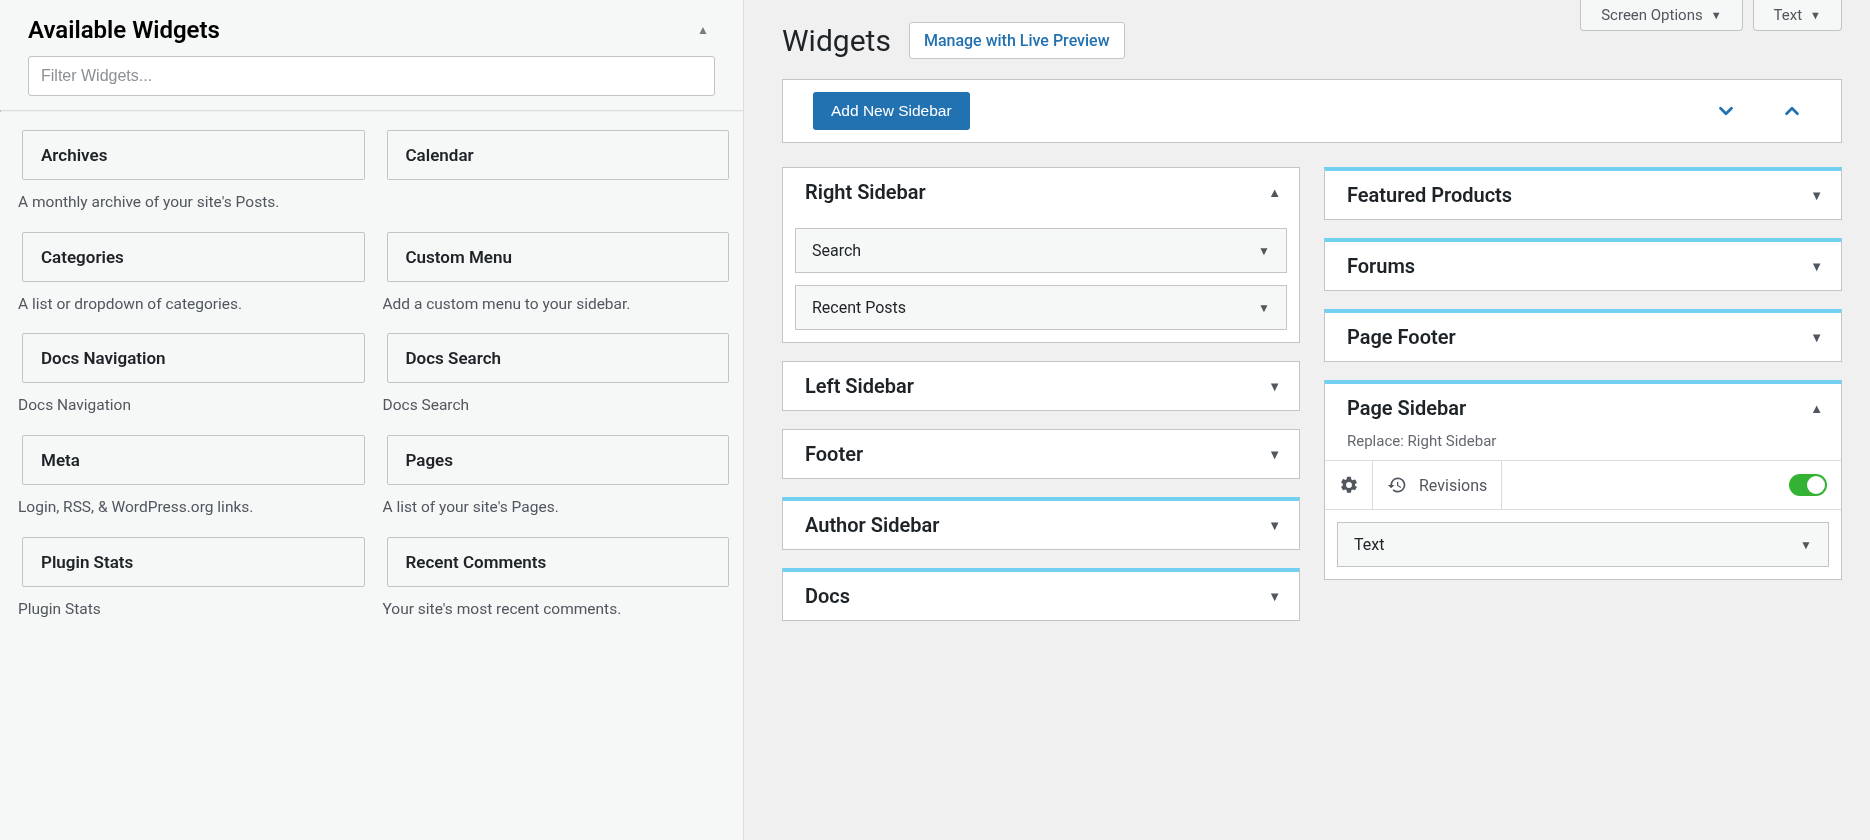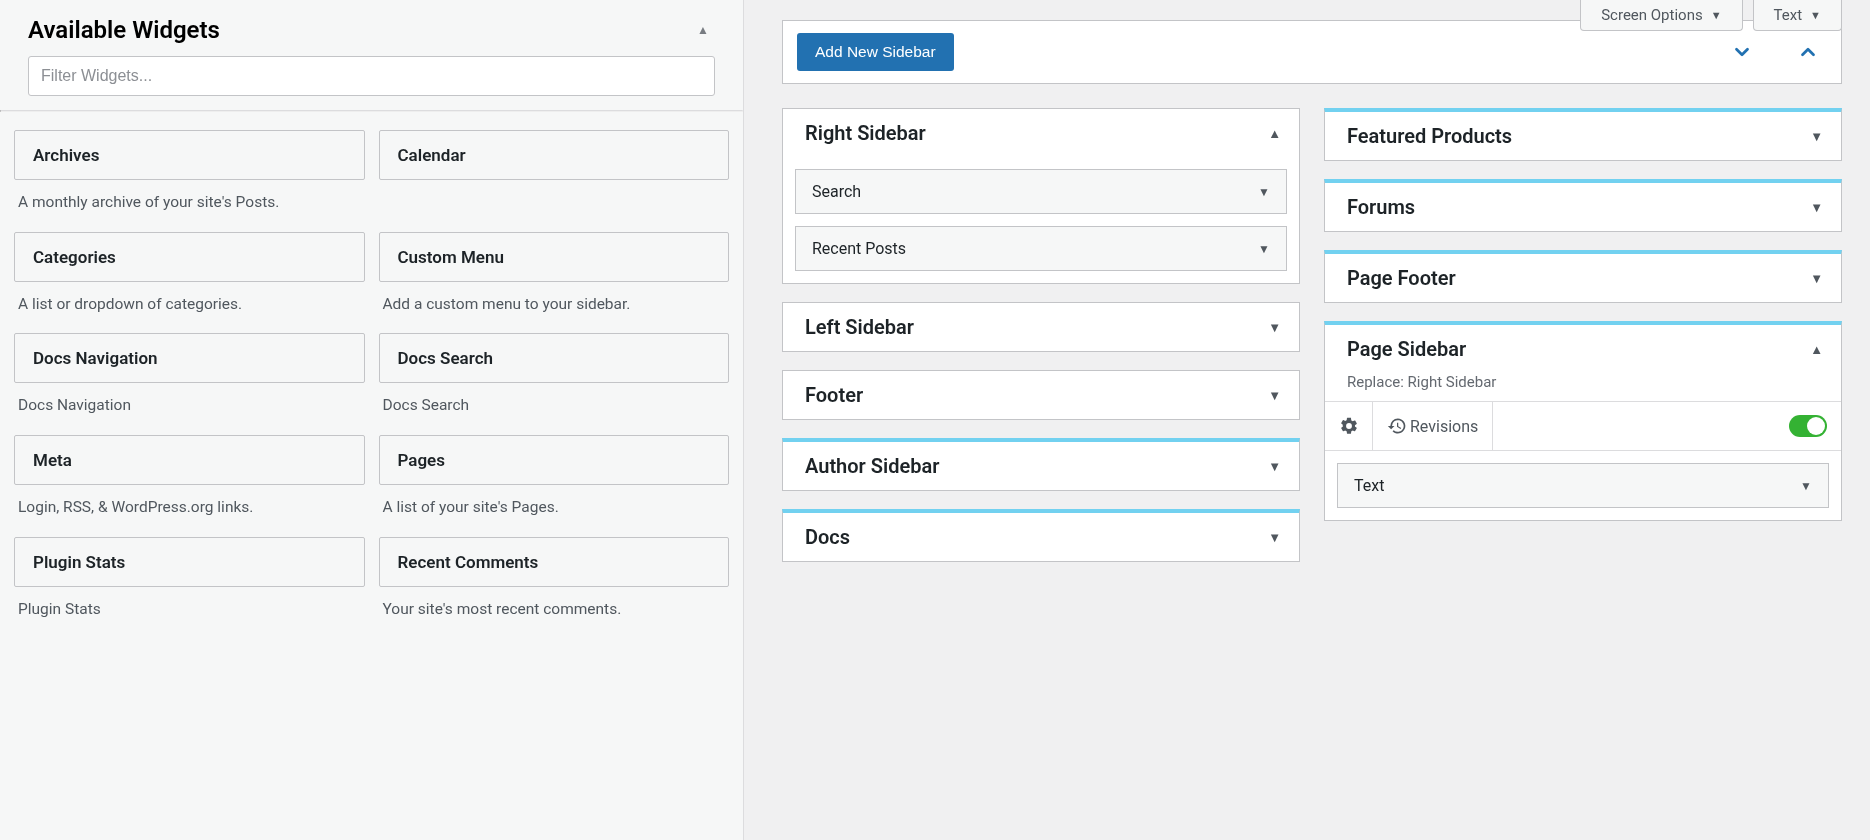--- a/index.html
+++ b/index.html
@@ -70,20 +70,21 @@
   .widget-card {}
   .widget-title {
     background: #f6f7f7;
     border: 1px solid #c3c4c7;
     border-radius: 2px;
     padding: 14px 18px;
     font-size: 17px;
     font-weight: 600;
     color: #1d2327;
     cursor: move;
+    margin-left: 8px;
   }
   .widget-desc {
     padding: 12px 4px 6px 4px;
     font-size: 15.5px;
     color: #50575e;
     line-height: 1.4;
   }
 
   
   .widgets-scroll::-webkit-scrollbar { width: 10px; }
@@ -138,21 +139,21 @@
     font-size: 16px;
     color: #2271b1;
     font-weight: 500;
     cursor: pointer;
   }
 
   .toolbar {
     margin-top: 20px;
     background: #fff;
     border: 1px solid #c3c4c7;
-    padding: 12px 14px;
+    padding: 12px 30px;
     display: flex;
     align-items: center;
     gap: 28px;
   }
   .btn-primary {
     background: #2271b1;
     color: #fff;
     border: none;
     border-radius: 3px;
     padding: 10px 18px;
@@ -226,21 +227,21 @@
     width: 48px;
     height: 100%;
     display: flex;
     align-items: center;
     justify-content: center;
     border-right: 1px solid #dcdcde;
     color: #50575e;
     font-size: 20px;
     cursor: pointer;
   }
-  .sb-tool.rev { width: auto; padding: 0 14px; gap: 3px; font-size: 16px; }
+  .sb-tool.rev { width: auto; padding: 0 14px; gap: 12px; font-size: 16px; }
   .sb-tools-spacer { flex: 1; }
   .toggle {
     width: 38px; height: 22px;
     background: #34b233;
     border-radius: 12px;
     position: relative;
     margin-right: 14px;
     cursor: pointer;
   }
   .toggle::after {
@@ -334,20 +335,24 @@
       <div class="top-tab">
         <span>Screen Options</span>
         <span class="tri">▼</span>
       </div>
       <div class="top-tab">
         <span>Text</span>
         <span class="tri">▼</span>
       </div>
     </div>
 
+    <div class="page-title-row">
+      <h1 class="page-title">Widgets</h1>
+      <a class="manage-link">Manage with Live Preview</a>
+    </div>
 
     <div class="toolbar">
       <button class="btn-primary">Add New Sidebar</button>
       <div class="toolbar-spacer"></div>
       <span class="chev-btn">
         <svg width="22" height="22" viewBox="0 0 24 24" fill="none" stroke="#2271b1" stroke-width="3" stroke-linecap="round" stroke-linejoin="round">
             <polyline points="6 9 12 15 18 9"></polyline>
           </svg>
       </span>
       <span class="chev-btn">

